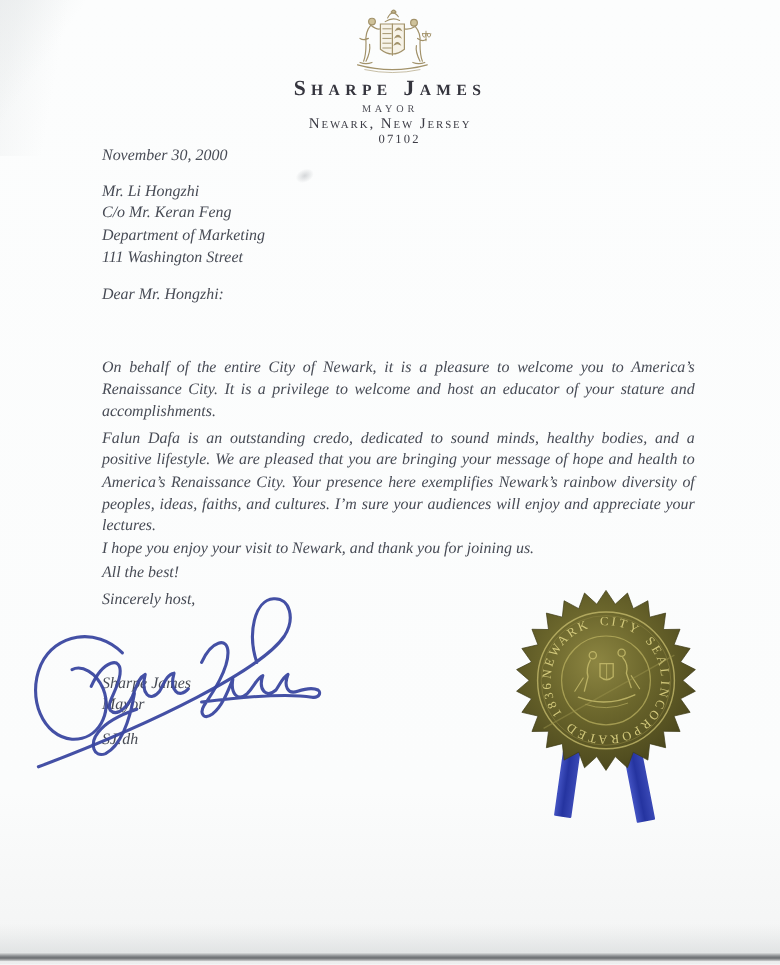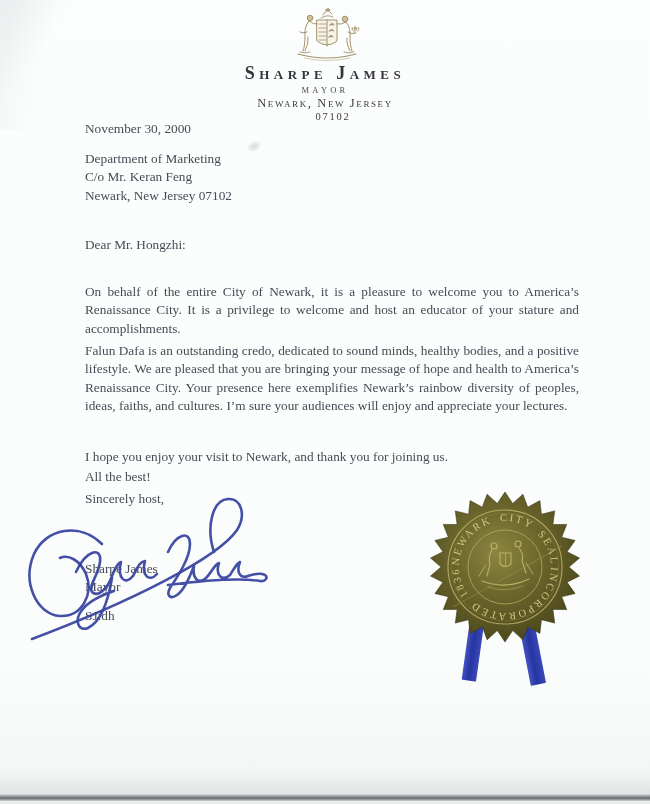--- a/index.html
+++ b/index.html
@@ -19,22 +19,22 @@
   .letterhead { position:absolute; left:0; top:62px; width:650px; text-align:center; color:#3c3c45; }
   .lh-name {
     font-variant:small-caps; font-weight:bold; font-size:18px; line-height:22px;
     letter-spacing:4.5px; color:#35353e;
   }
   .lh-title { font-size:8.5px; line-height:11px; letter-spacing:3.2px; color:#4c4c55; margin-top:1px; }
   .lh-city  { font-variant:small-caps; font-size:12.5px; line-height:14px; letter-spacing:1.6px; }
   .lh-zip   { font-size:10.5px; line-height:13px; letter-spacing:1.8px;margin-left:16px; }
 
   
-  .body-text { position:absolute; left:85px; color:#474b55; font-size:13.3px; line-height:18.3px; }
-  .para { width:494px; text-align:justify; }
+  .body-text { position:absolute; left:85px; color:#474b55; font-size:13.3px; line-height:18.3px;font-style:italic; }
+  .para { width:494px; text-align:justify;margin-top:14px; }
 
   
   .signature { position:absolute; left:18px; top:492px; width:250px; height:155px; z-index:5; pointer-events:none; }
   .sig-stroke { fill:none; stroke:#3a47a0; stroke-width:2.6; stroke-linecap:round; stroke-linejoin:round; opacity:.95; }
 
   
   .seal { position:absolute; left:425px; top:489px; width:160px; height:210px; }
   .seal-ring-text { font-family:"Liberation Serif", serif; font-size:10.5px; letter-spacing:2.2px; word-spacing:3px;
                     fill:#d9cf80; opacity:.95; }
 
@@ -88,23 +88,24 @@
   <div class="letterhead">
     <div class="lh-name">Sharpe James</div>
     <div class="lh-title">MAYOR</div>
     <div class="lh-city">Newark, New Jersey</div>
     <div class="lh-zip">07102</div>
   </div>
 
   <div class="body-text" style="top:120px">November 30, 2000</div>
 
   <div class="body-text" style="top:150px">
+    <div>Mr. Li Hongzhi</div>
+    <div>C/o Mr. Keran Feng</div>
     <div>Department of Marketing</div>
-    <div>C/o Mr. Keran Feng</div>
-    <div>Newark, New Jersey 07102</div>
+    <div>111 Washington Street</div>
   </div>
 
   <div class="body-text" style="top:236px">Dear Mr. Hongzhi:</div>
   <div class="body-text para" style="top:283px">On behalf of the entire City of Newark, it is a pleasure to welcome you to America’s Renaissance City. It is a privilege to welcome and host an educator of your stature and accomplishments.</div>
   <div class="body-text para" style="top:342px">Falun Dafa is an outstanding credo, dedicated to sound minds, healthy bodies, and a positive lifestyle. We are pleased that you are bringing your message of hope and health to America’s Renaissance City. Your presence here exemplifies Newark’s rainbow diversity of peoples, ideas, faiths, and cultures. I’m sure your audiences will enjoy and appreciate your lectures.</div>
   <div class="body-text" style="top:448px">I hope you enjoy your visit to Newark, and thank you for joining us.</div>
   <div class="body-text" style="top:468px">All the best!</div>
   <div class="body-text" style="top:490px">Sincerely host,</div>
 
   <div class="body-text" style="top:560px">

